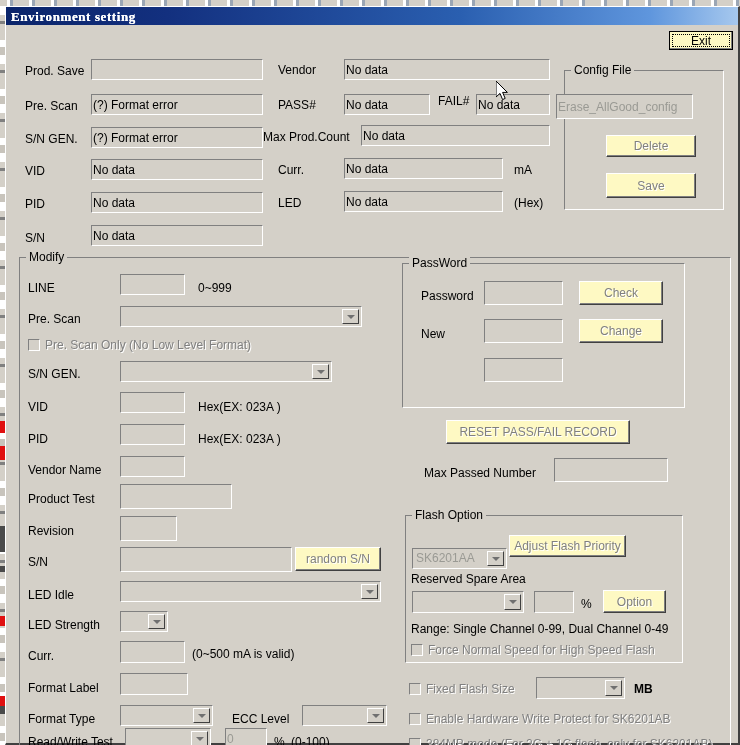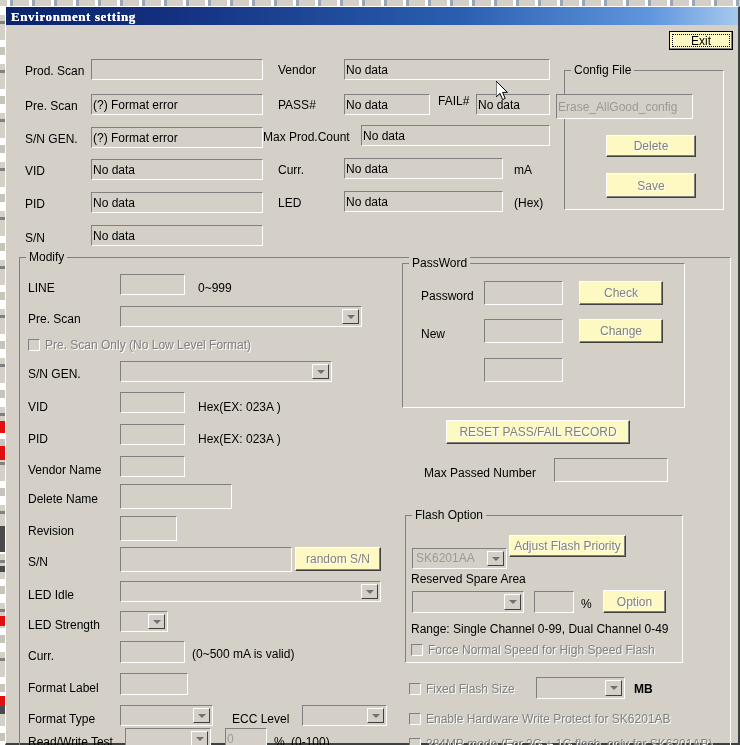--- a/index.html
+++ b/index.html
@@ -136,21 +136,21 @@
   <div id="titlebar">
     <span class="title-text">Environment setting</span>
   </div>
 
   <div id="client">
 
     <div class="btn focus" style="left:663px;top:6px;width:64px;height:19px;">
       <span class="inner">Exit</span>
     </div>
 
-    <div class="lbl" style="left:19px;top:39px;">Prod. Scan</div>
+    <div class="lbl" style="left:19px;top:39px;">Prod. Save</div>
     <input class="tfield ro" style="left: 85px; top: 34px; width: 172px; height: 21px;" readonly="" value="">
 
     <div class="lbl" style="left:19px;top:74px;">Pre. Scan</div>
     <input class="tfield ro" style="left: 85px; top: 69px; width: 172px; height: 21px;" readonly="" value="(?) Format error">
 
     <div class="lbl" style="left:19px;top:107px;">S/N GEN.</div>
     <input class="tfield ro" style="left: 85px; top: 102px; width: 172px; height: 21px;" readonly="" value="(?) Format error">
 
     <div class="lbl" style="left:19px;top:139px;">VID</div>
     <input class="tfield ro" style="left: 85px; top: 134px; width: 172px; height: 21px;" readonly="" value="No data">
@@ -224,21 +224,21 @@
     <input class="tfield" style="left: 114px; top: 367px; width: 65px; height: 21px;" value="">
     <div class="lbl" style="left:192px;top:375px;">Hex(EX: 023A )</div>
 
     <div class="lbl" style="left:22px;top:407px;">PID</div>
     <input class="tfield" style="left: 114px; top: 399px; width: 65px; height: 21px;" value="">
     <div class="lbl" style="left:192px;top:407px;">Hex(EX: 023A )</div>
 
     <div class="lbl" style="left:22px;top:438px;">Vendor Name</div>
     <input class="tfield" style="left: 114px; top: 431px; width: 65px; height: 21px;" value="">
 
-    <div class="lbl" style="left:22px;top:467px;">Delete Name</div>
+    <div class="lbl" style="left:22px;top:467px;">Product Test</div>
     <input class="tfield" style="left: 114px; top: 459px; width: 112px; height: 25px;" value="">
 
     <div class="lbl" style="left:22px;top:499px;">Revision</div>
     <input class="tfield" style="left: 114px; top: 491px; width: 57px; height: 25px;" value="">
 
     <div class="lbl" style="left:22px;top:530px;">S/N</div>
     <input class="tfield" style="left: 114px; top: 522px; width: 172px; height: 25px;" value="">
     <div class="btn dis" style="left:289px;top:522px;width:86px;height:24px;">
       <span>random S/N</span>
     </div>

